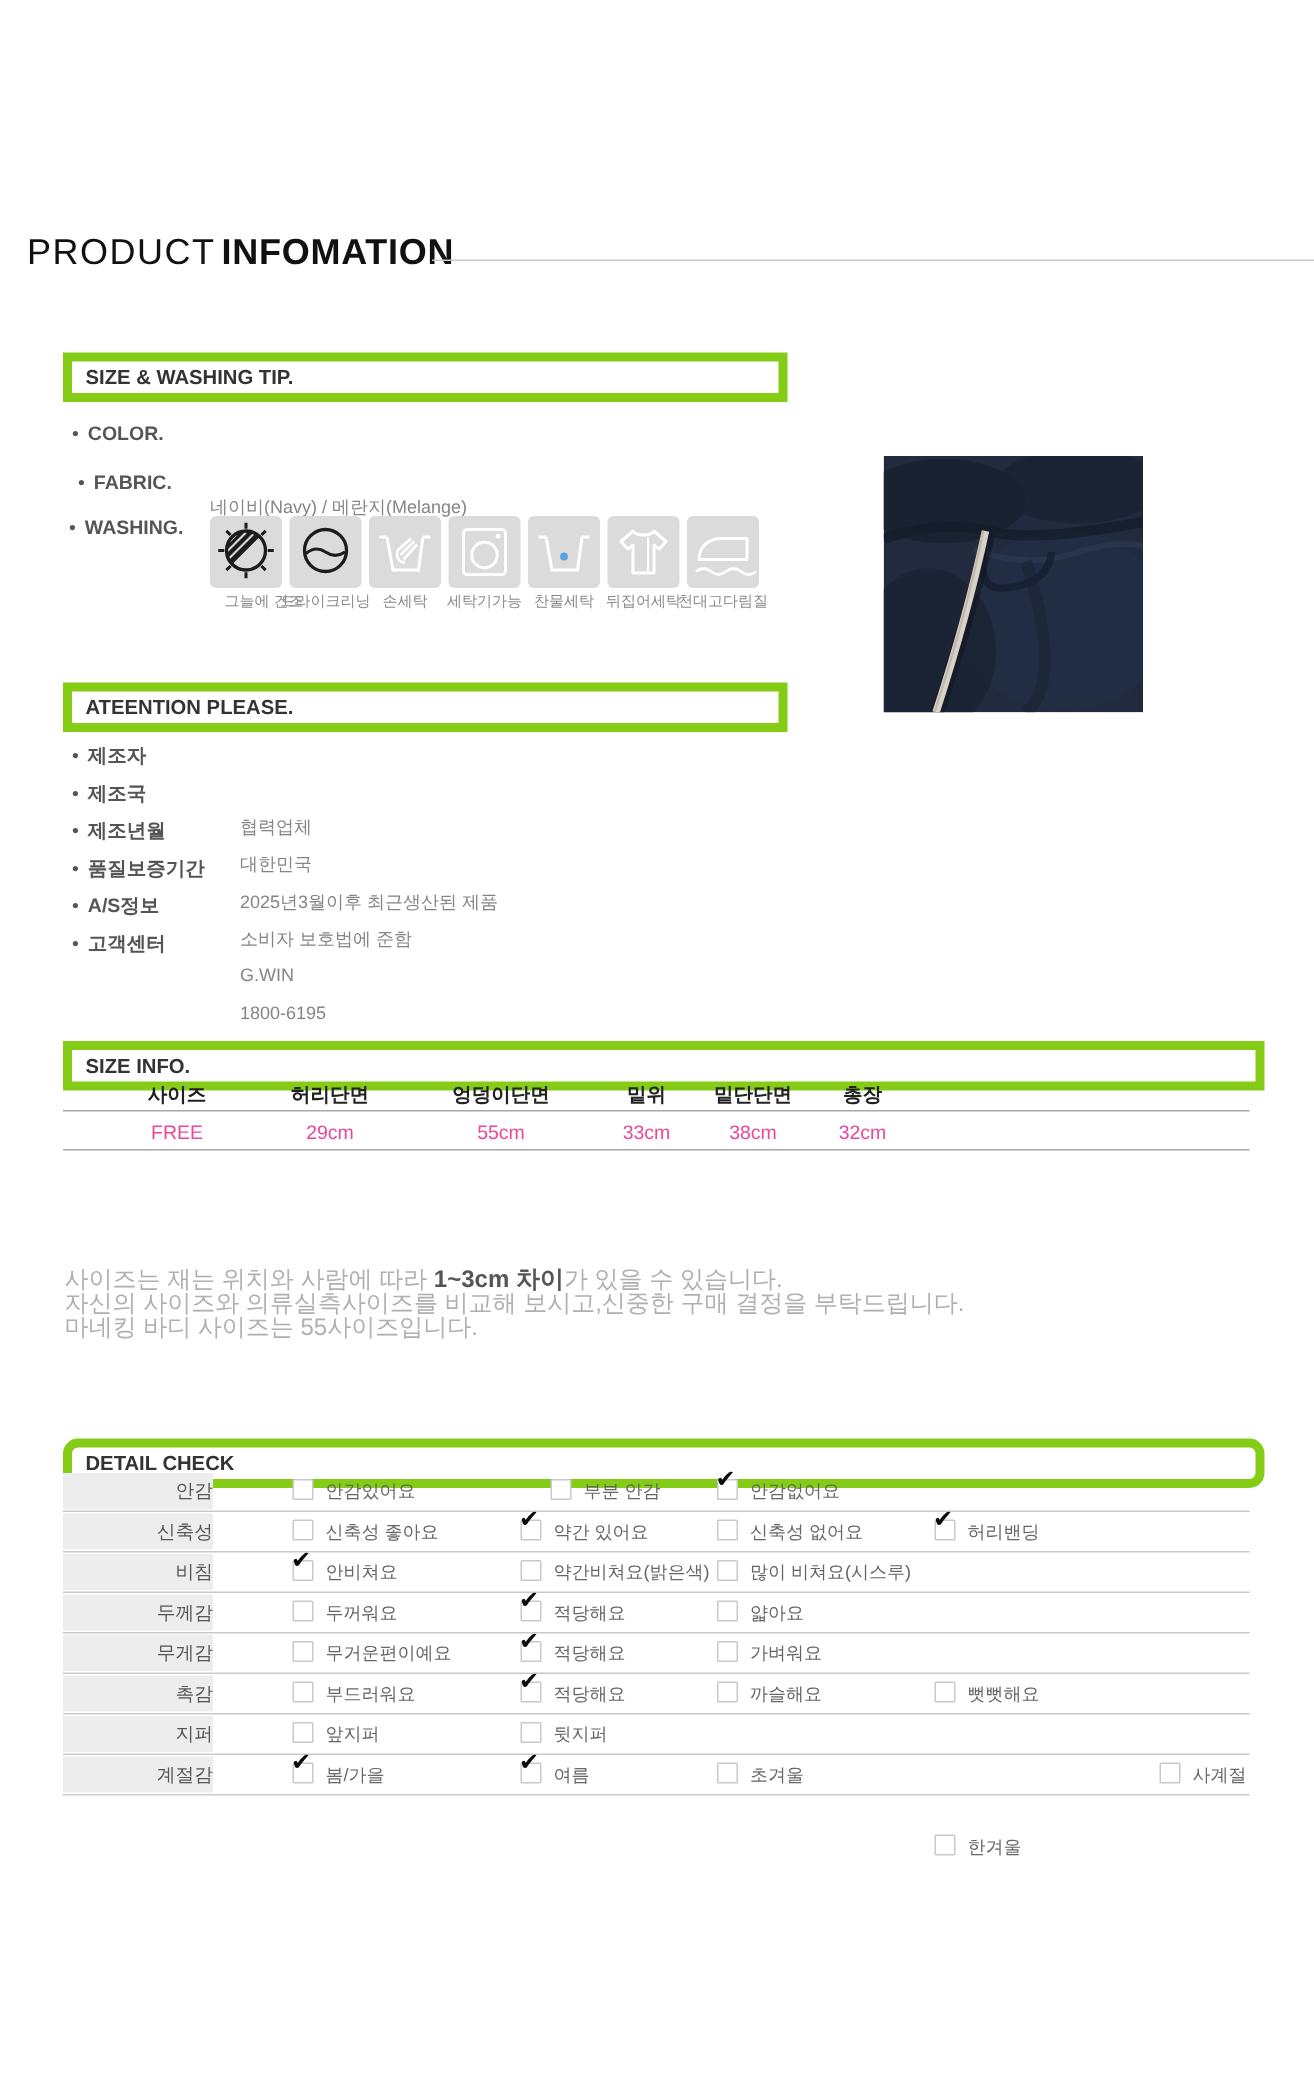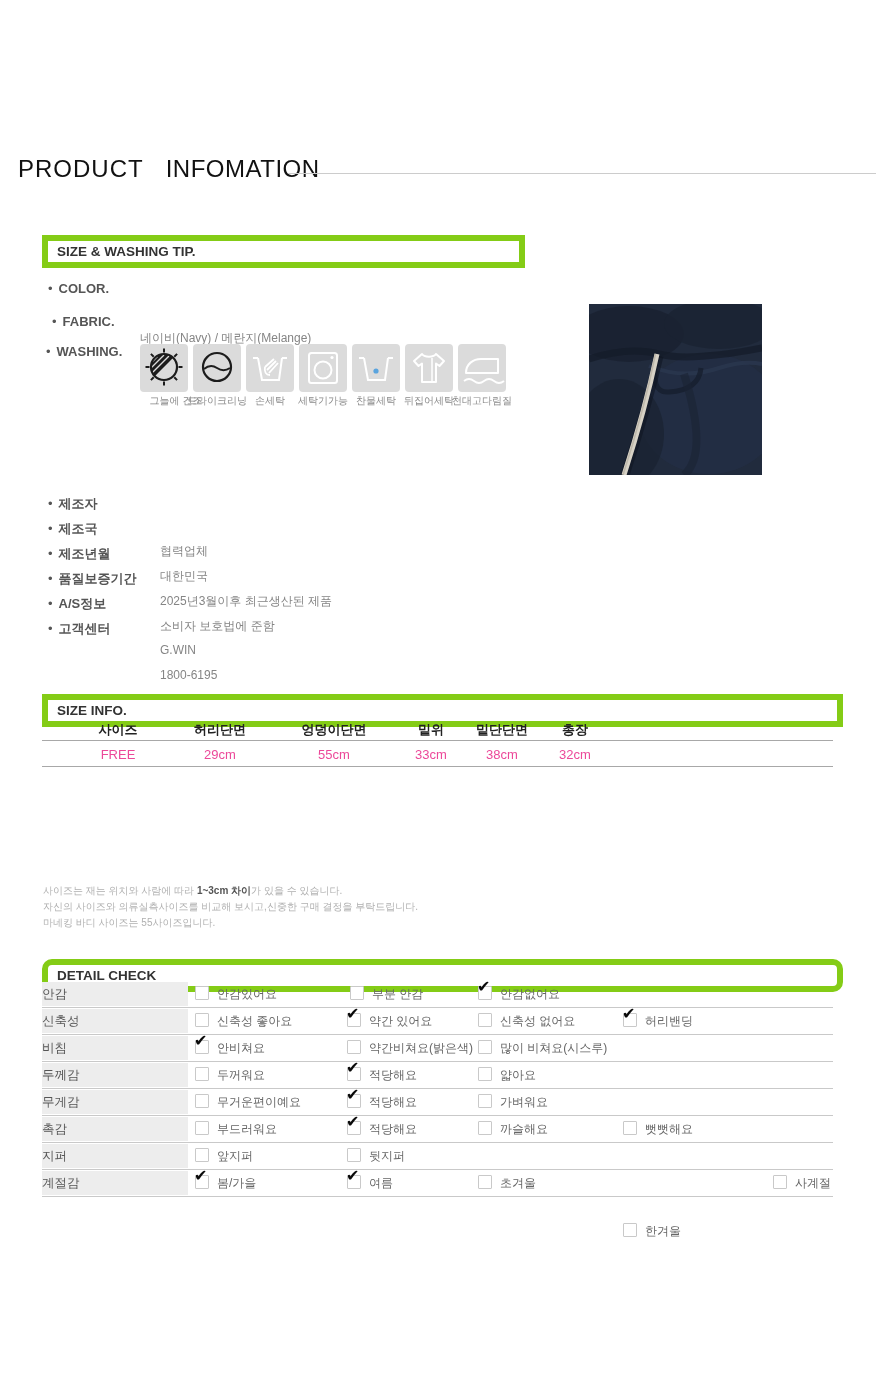--- a/index.html
+++ b/index.html
@@ -2,21 +2,21 @@
 <html><head>
 <meta charset="utf-8">
 <style>
   html,body{margin:0;padding:0;background:#fff;}
   .page{position:relative;width:876px;height:1384px;background:#fff;overflow:hidden;
         font-family:"Liberation Sans","DejaVu Sans",sans-serif;}
 
   
   .title{position:absolute;left:18px;top:155px;font-size:24px;color:#111;white-space:nowrap;}
   .title .light{font-weight:300;letter-spacing:1px;}
-  .title .bold{font-weight:400;letter-spacing:0.5px;margin-left:22px;}
+  .title .bold{font-weight:700;letter-spacing:0.5px;margin-left:4px;}
   .title-rule{position:absolute;top:173px;left:288px;width:588px;height:1px;background:#ccc;}
 
   
   .sec-box{position:absolute;height:21px;border:6px solid #84cc16;background:#fff;
            font-size:13.5px;font-weight:bold;color:#333;line-height:21px;padding-left:9px;box-sizing:content-box;}
   .sec-box.w-small{left:42px;width:462px;}
   .sec-box.w-full{left:42px;width:780px;}
 
   
   .blabel{position:absolute;font-size:13px;font-weight:bold;color:#555;white-space:nowrap;}
@@ -32,28 +32,28 @@
   
   .photo{position:absolute;left:589px;top:304px;width:173px;height:171px;overflow:hidden;}
 
   
   .si-cell{position:absolute;transform:translateX(-50%);white-space:nowrap;}
   .si-head{font-size:13px;font-weight:bold;color:#222;}
   .si-val{font-size:13px;color:#ec4899;}
   .hline{position:absolute;left:42px;width:791px;height:1px;background:#a8a8a8;}
 
   
-  .notes{position:absolute;left:43px;top:883px;font-size:10px;color:#b0b0b0;line-height:16px;white-space:nowrap;}
+  .notes{position:absolute;left:43px;top:846px;font-size:16px;color:#b0b0b0;line-height:16px;white-space:nowrap;}
   .notes b{color:#555;}
 
   
   .dc-table{position:absolute;left:42px;top:981px;width:791px;}
   .dc-row{position:relative;height:26px;border-bottom:1px solid #c9c9c9;}
-  .dc-label{position:absolute;left:0;top:1px;width:146px;height:24px;background:#ededed;
-            font-size:12.5px;color:#555;text-align:left;line-height:24px;}
+  .dc-label{position:absolute;left:0;top:1px;width:100px;height:24px;background:#ededed;
+            font-size:12.5px;color:#555;text-align:right;line-height:24px;}
   .dc-opt{position:absolute;top:0;height:26px;white-space:nowrap;}
   .dc-cb{position:relative;display:inline-block;width:12px;height:12px;border:1px solid #c9c9c9;
          background:#fff;border-radius:1px;vertical-align:middle;margin-top:-2px;}
   .dc-check{position:absolute;left:-2px;top:-8px;font-size:16px;font-weight:bold;color:#0a0a0a;line-height:16px;}
   .dc-txt{font-size:12px;color:#666;margin-left:8px;line-height:26px;vertical-align:middle;}
 </style>
 </head>
 <body>
 
 <div class="page">
@@ -137,20 +137,21 @@
       <path d="M0,55 Q40,42 70,50 Q100,58 173,44" stroke="#141b28" stroke-width="7" fill="none" opacity="0.7"></path>
       <path d="M60,62 Q95,76 130,64 Q155,56 173,60" stroke="#2b374f" stroke-width="4" fill="none" opacity="0.8"></path>
       <path d="M68,52 Q60,90 80,88 Q110,86 112,64" stroke="#161e2c" stroke-width="5" fill="none" opacity="0.75"></path>
       <path d="M70,52 C60,95 48,135 36,171" stroke="#0e1420" stroke-width="9" fill="none" opacity="0.55"></path>
       <path d="M68,50 C59,92 47,134 35,171" stroke="#d7d2c6" stroke-width="5" fill="none"></path>
       <path d="M66.5,50 C58,92 46,134 34,171" stroke="#b8b2a4" stroke-width="1.5" fill="none" opacity="0.8"></path>
       <path d="M95,70 Q120,150 95,171" stroke="#1a2334" stroke-width="8" fill="none" opacity="0.6"></path>
     </svg>
   </div>
 
+  <div class="sec-box w-small" style="top:455px;">ATEENTION PLEASE.</div>
 
   <div class="blabel" style="left:48px;top:495px;">제조자</div>
   <div class="bvalue" style="left:160px;top:497px;">협력업체</div>
   <div class="blabel" style="left:48px;top:520px;">제조국</div>
   <div class="bvalue" style="left:160px;top:522px;">대한민국</div>
   <div class="blabel" style="left:48px;top:545px;">제조년월</div>
   <div class="bvalue" style="left:160px;top:547px;">2025년3월이후 최근생산된 제품</div>
   <div class="blabel" style="left:48px;top:570px;">품질보증기간</div>
   <div class="bvalue" style="left:160px;top:572px;">소비자 보호법에 준함</div>
   <div class="blabel" style="left:48px;top:595px;">A/S정보</div>
@@ -179,21 +180,21 @@
     <div><span>사이즈는 재는 위치와 사람에 따라 </span><b>1~3cm 차이</b><span>가 있을 수 있습니다.</span></div>
     <div>자신의 사이즈와 의류실측사이즈를 비교해 보시고,신중한 구매 결정을 부탁드립니다.</div>
     <div>마네킹 바디 사이즈는 55사이즈입니다.</div>
   </div>
 
   <div class="sec-box w-full" style="top:959px;border-radius:10px;">DETAIL CHECK</div>
   <div class="dc-table" id="dc-table">
       <div class="dc-row">
         <div class="dc-label">안감</div>
         <div class="dc-opt" style="left: 153px;"><span class="dc-cb"></span><span class="dc-txt">안감있어요</span></div>
-        <div class="dc-opt" style="left: 288px; padding-left: 20px;"><span class="dc-cb"></span><span class="dc-txt">부분 안감</span></div>
+        <div class="dc-opt" style="left: 305px; padding-left: 20px;"><span class="dc-cb"></span><span class="dc-txt">부분 안감</span></div>
         <div class="dc-opt" style="left: 436px;"><span class="dc-cb"><span class="dc-check">✔</span></span><span class="dc-txt">안감없어요</span></div>
       </div>
       <div class="dc-row">
         <div class="dc-label">신축성</div>
         <div class="dc-opt" style="left: 153px;"><span class="dc-cb"></span><span class="dc-txt">신축성 좋아요</span></div>
         <div class="dc-opt" style="left: 305px;"><span class="dc-cb"><span class="dc-check">✔</span></span><span class="dc-txt">약간 있어요</span></div>
         <div class="dc-opt" style="left: 436px;"><span class="dc-cb"></span><span class="dc-txt">신축성 없어요</span></div>
         <div class="dc-opt" style="left: 581px;"><span class="dc-cb"><span class="dc-check">✔</span></span><span class="dc-txt">허리밴딩</span></div>
       </div>
       <div class="dc-row">

